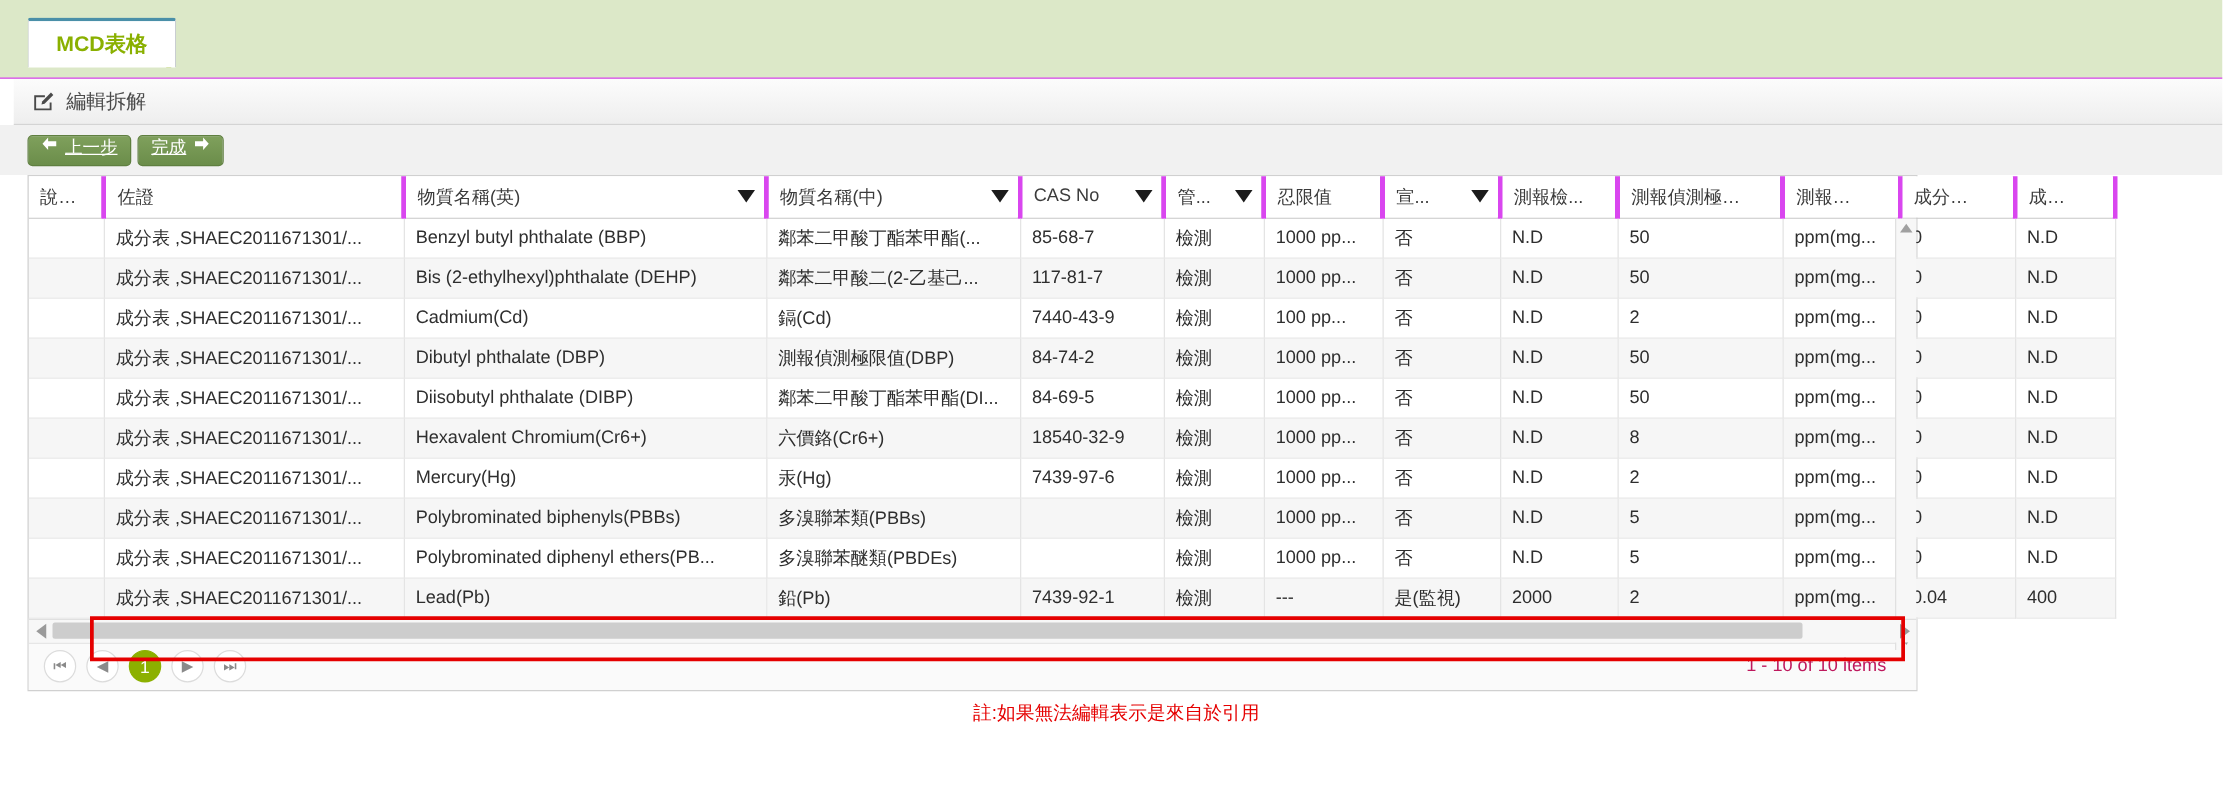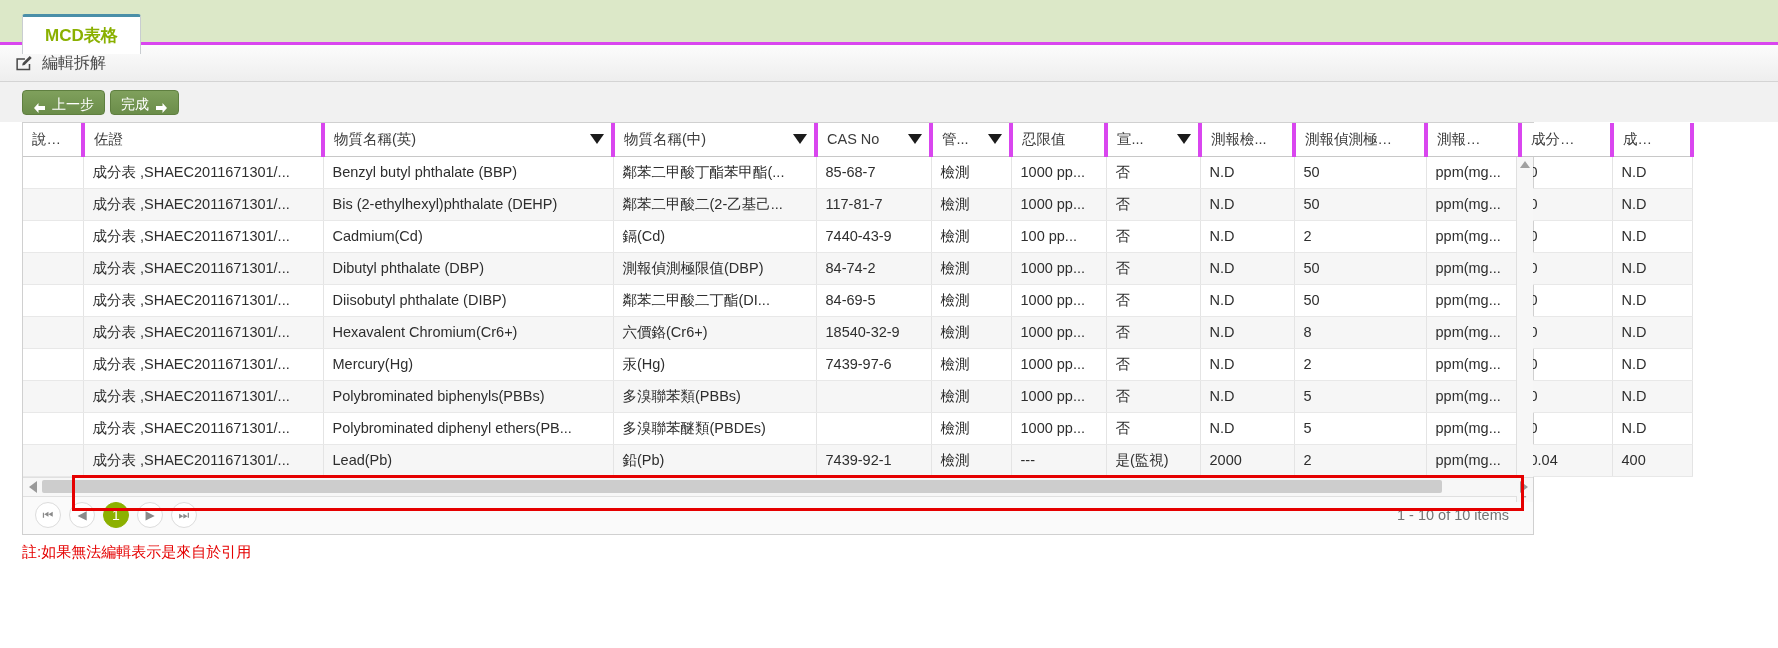--- a/index.html
+++ b/index.html
@@ -7,23 +7,23 @@
     margin: 0; padding: 0;
     width: 1778px; height: 648px;
     background: #ffffff;
     font-family: "Liberation Sans", "DejaVu Sans", sans-serif;
     overflow: hidden;
   }
 
   
   .tabstrip {
     position: relative;
-    height: 45px;
+    height: 63px;
     background: #dce8c8;
-    border-bottom: 3px solid #d946ef;
+    border-bottom: 1px solid #d946ef;
   }
   .tab {
     position: absolute;
     left: 22px; top: 14px;
     height: 40px;
     padding: 0 22px;
     background: #ffffff;
     border: 1px solid #c9cdd1;
     border-top: 3px solid #4a8fa8;
     border-bottom: none;
@@ -43,43 +43,45 @@
   }
 
   
   .editbar {
     height: 37px;
     background: linear-gradient(to bottom, #fcfcfc 0%, #eeeeee 100%);
     border-bottom: 1px solid #d4d4d4;
     display: flex; align-items: center;
     padding-left: 14px;
     gap: 9px;
+    margin-left: 11px;
   }
   .edit-icon { width: 19px; height: 19px; display: block; }
   .editbar-label { font-size: 16px; color: #4a4a4a; }
 
   
   .toolbar {
     height: 40px;
     background: #f1f1f1;
     display: flex; align-items: center;
     padding-left: 22px;
     gap: 5px;
   }
   .btn {
-    display: inline-flex; align-items: flex-end; gap: 6px;
+    display: inline-flex; align-items: flex-start; gap: 6px;
     height: 25px;
     padding: 0 10px;
     background: linear-gradient(to bottom, #7fa05c 0%, #6b8d4a 100%);
     border: 1px solid #5f7f40;
     border-radius: 4px;
     color: #ffffff;
     font-size: 14px;
     cursor: pointer;
     white-space: nowrap;
+    text-decoration: underline;
   }
   .btn svg { display: block; }
 
   
   .gridwrap {
     margin: 0 22px;
     border: 1px solid #d0d0d0;
     background: #fff;
     position: relative;
     width: 1512px;
@@ -188,26 +190,27 @@
     background: #ffffff;
     display:flex; align-items:center; justify-content:center;
     color: #8a8a8a; font-size: 12px; cursor: pointer;
   }
   .pg.active {
     background: #8cb000;
     border-color: #8cb000;
     color: #ffffff;
     font-size: 14px;
   }
-  .pager-info { font-size: 14.5px; color: #737373; padding-right: 12px; }
+  .pager-info { font-size: 14.5px; color: #be185d; padding-right: 12px; }
 
   .note {
     margin: 8px 14px 0 22px;
     font-size: 15px;
     color: #e50000;
+    text-align: center;
   }
 </style>
 </head>
 <body>
 
 <div class="tabstrip">
   <div class="tab">
     <span>MCD表格</span>
   </div>
   <div class="tab-accent"></div>
@@ -365,21 +368,21 @@
           <td>N.D</td>
           <td>50</td>
           <td>ppm(mg...</td>
           <td>0</td>
           <td>N.D</td>
         </tr>
         <tr>
           <td></td>
           <td class="link">成分表 ,SHAEC2011671301/...</td>
           <td>Diisobutyl phthalate (DIBP)</td>
-          <td>鄰苯二甲酸二丁酯(DI...</td>
+          <td>鄰苯二甲酸丁酯苯甲酯(DI...</td>
           <td>84-69-5</td>
           <td>檢測</td>
           <td>1000 pp...</td>
           <td>否</td>
           <td>N.D</td>
           <td>50</td>
           <td>ppm(mg...</td>
           <td>0</td>
           <td>N.D</td>
         </tr>

